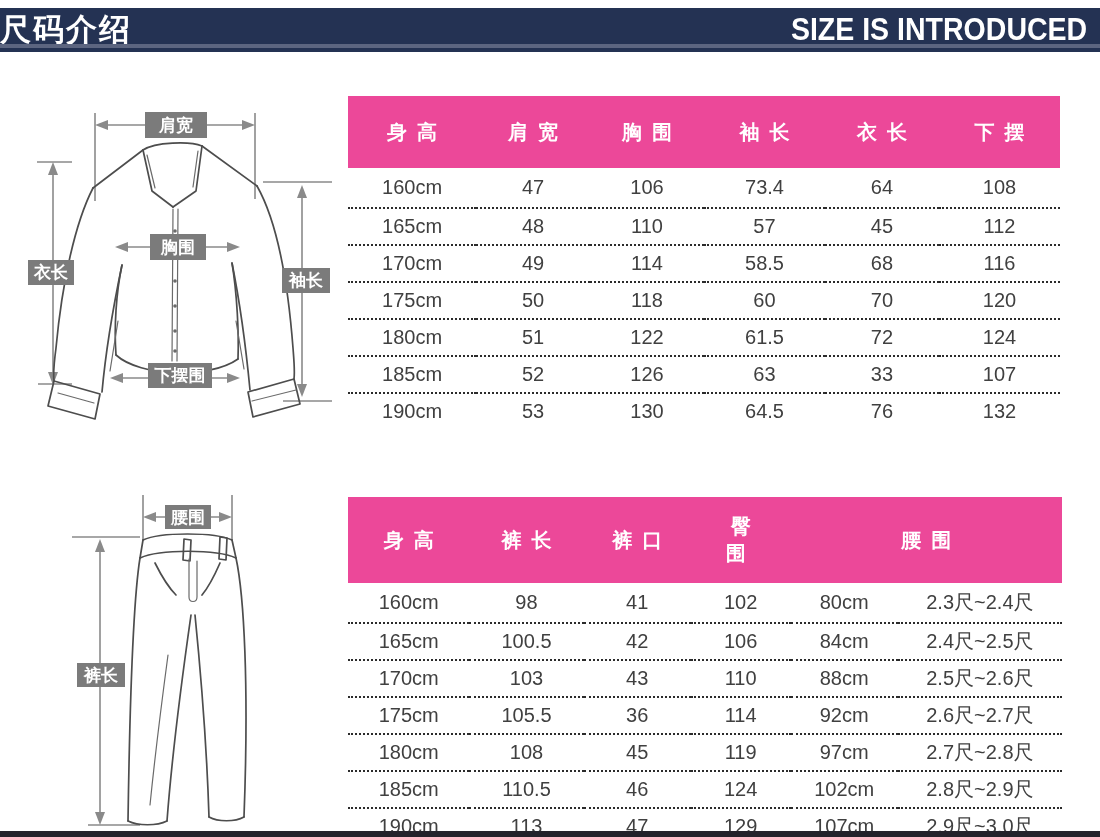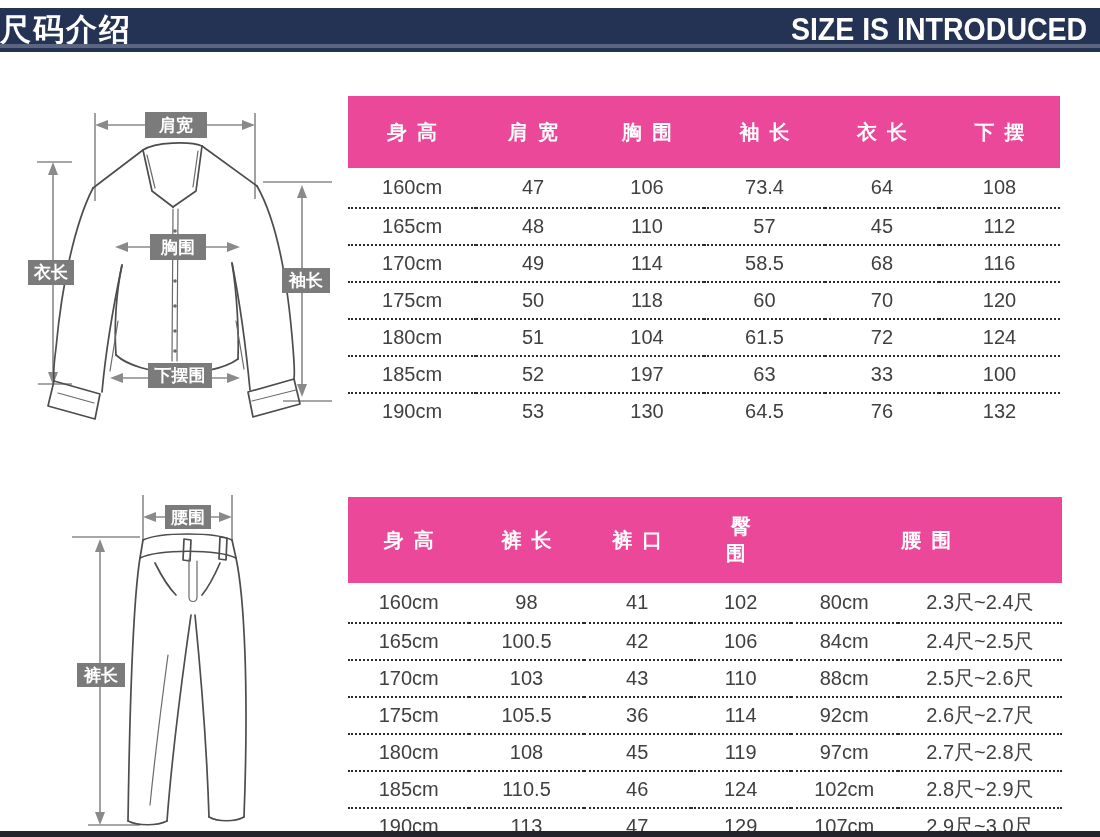--- a/index.html
+++ b/index.html
@@ -192,32 +192,32 @@
           <td>175cm</td>
           <td>50</td>
           <td>118</td>
           <td>60</td>
           <td>70</td>
           <td>120</td>
         </tr>
         <tr>
           <td>180cm</td>
           <td>51</td>
-          <td>104</td>
+          <td>122</td>
           <td>61.5</td>
           <td>72</td>
           <td>124</td>
         </tr>
         <tr>
           <td>185cm</td>
           <td>52</td>
-          <td>197</td>
+          <td>126</td>
           <td>63</td>
           <td>33</td>
-          <td>100</td>
+          <td>107</td>
         </tr>
         <tr>
           <td>190cm</td>
           <td>53</td>
           <td>130</td>
           <td>64.5</td>
           <td>76</td>
           <td>132</td>
         </tr>
       </tbody>

